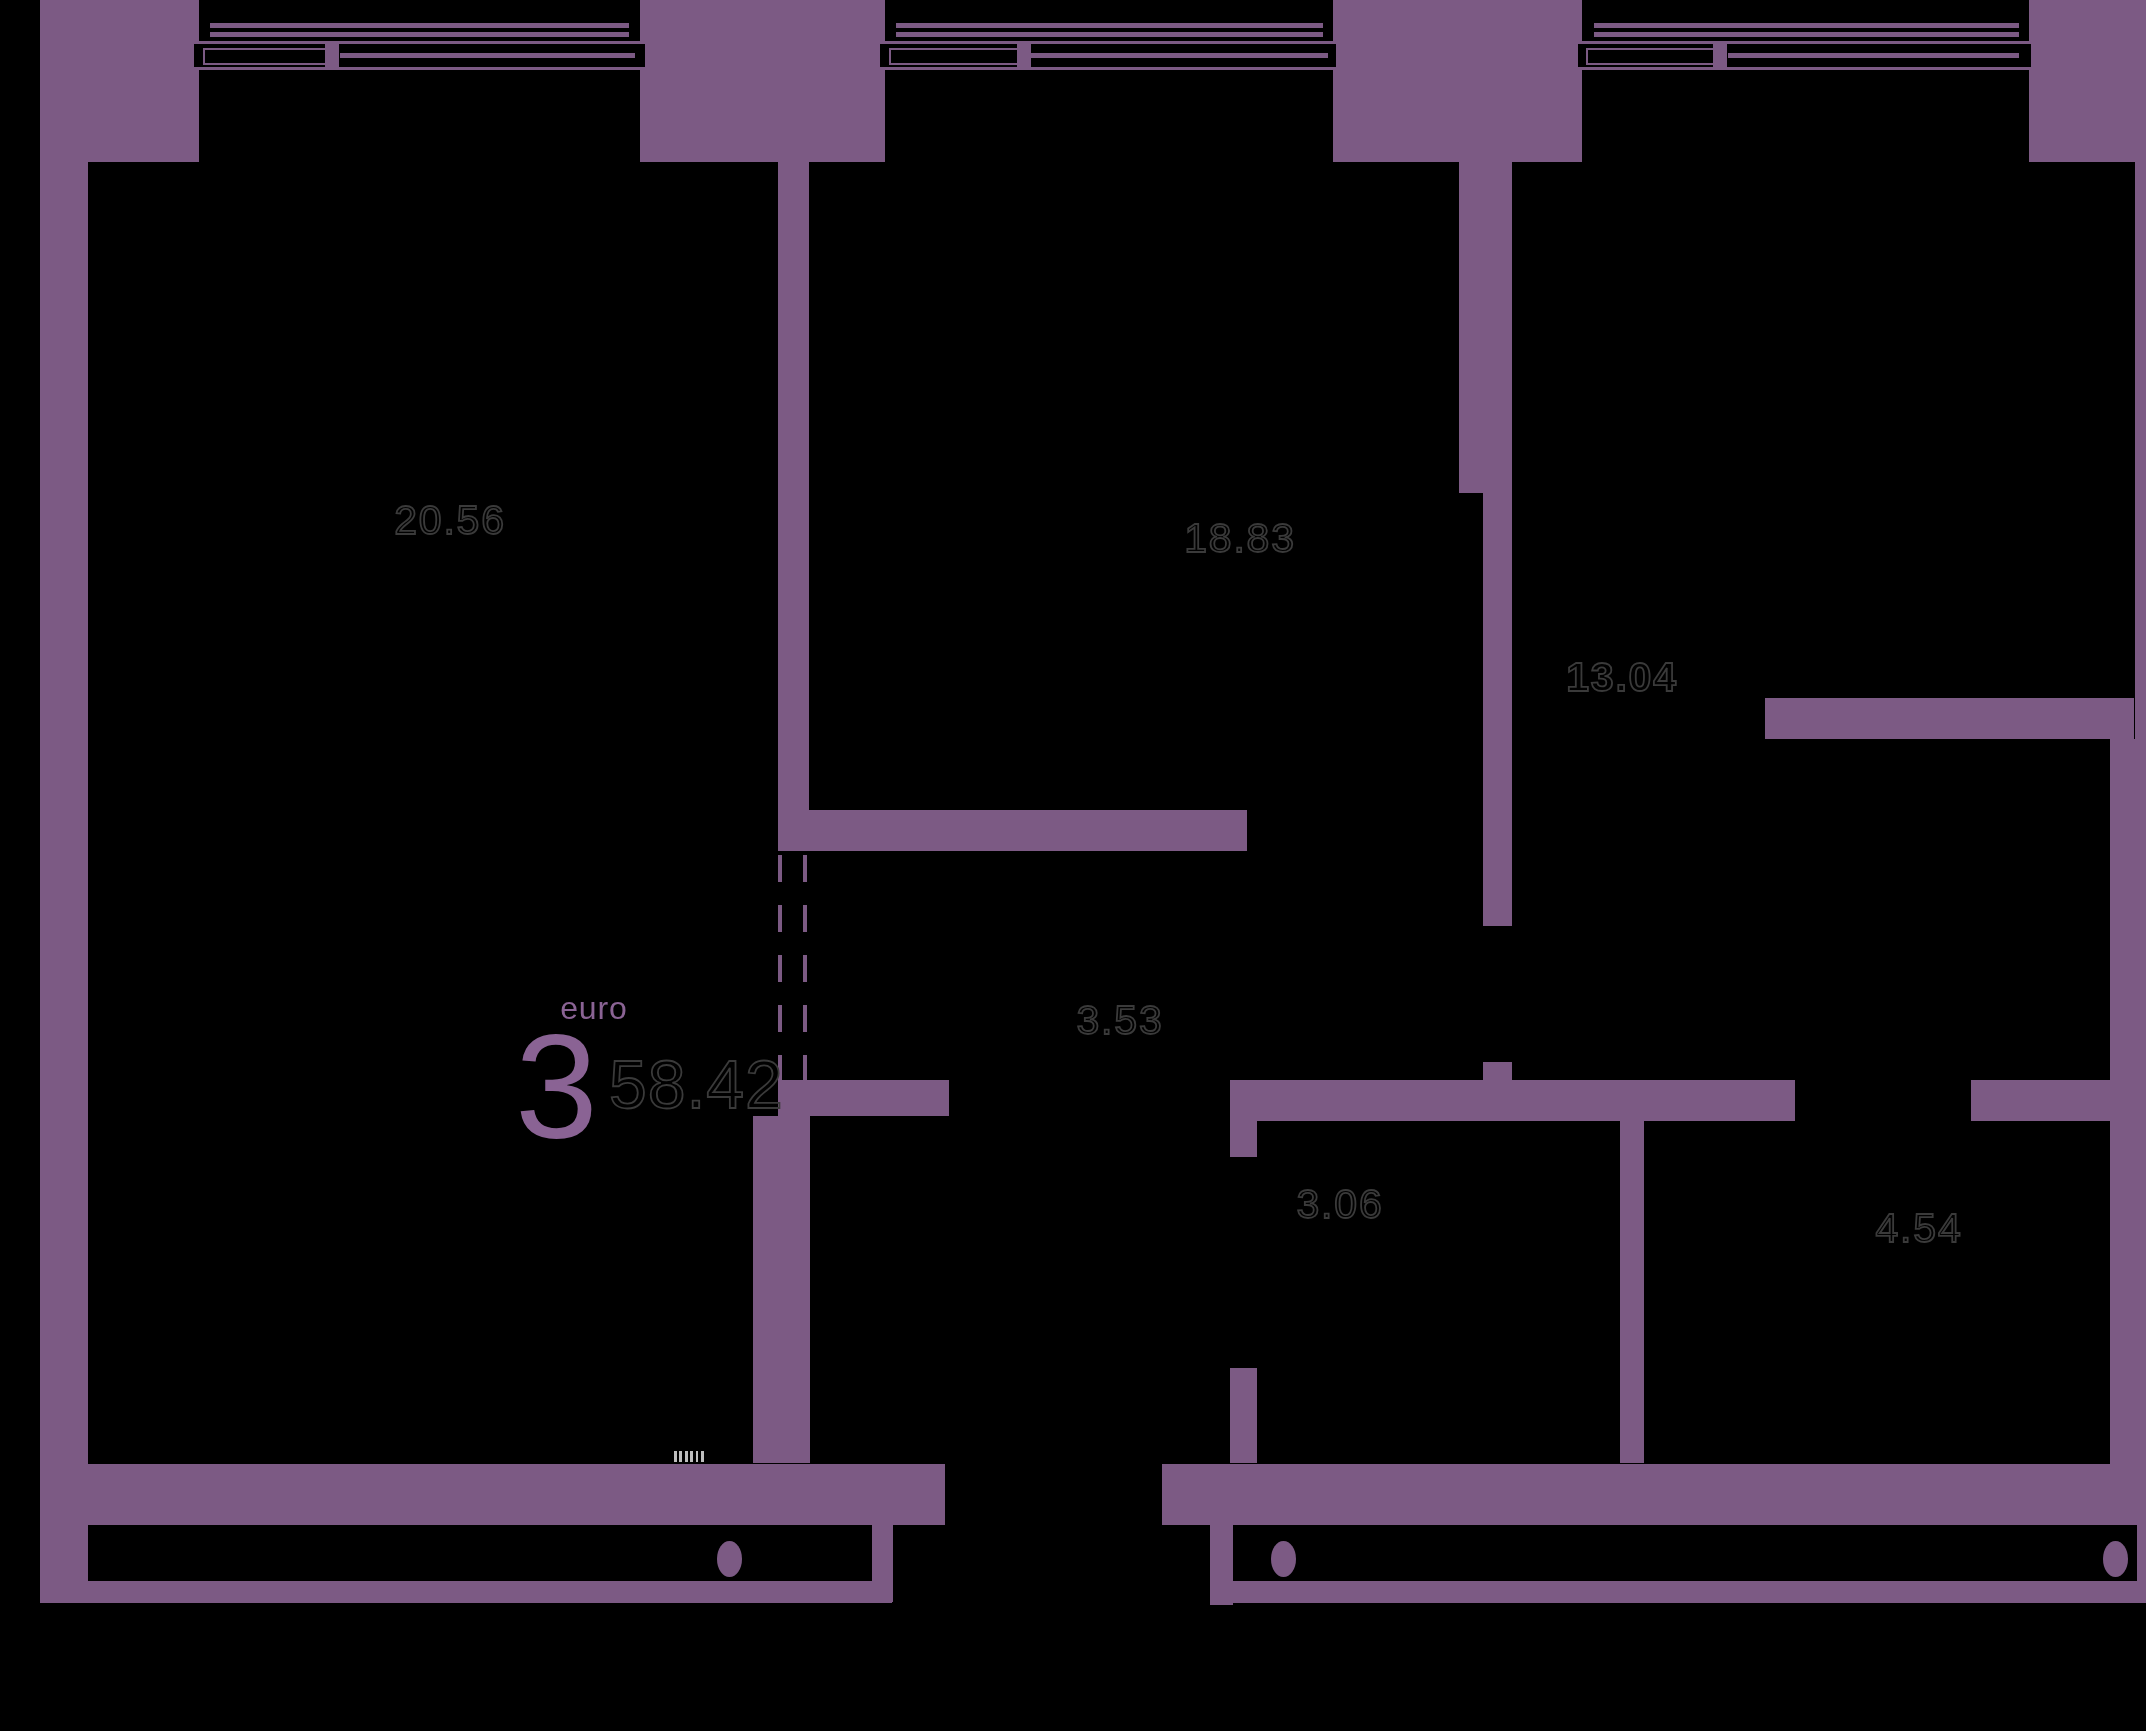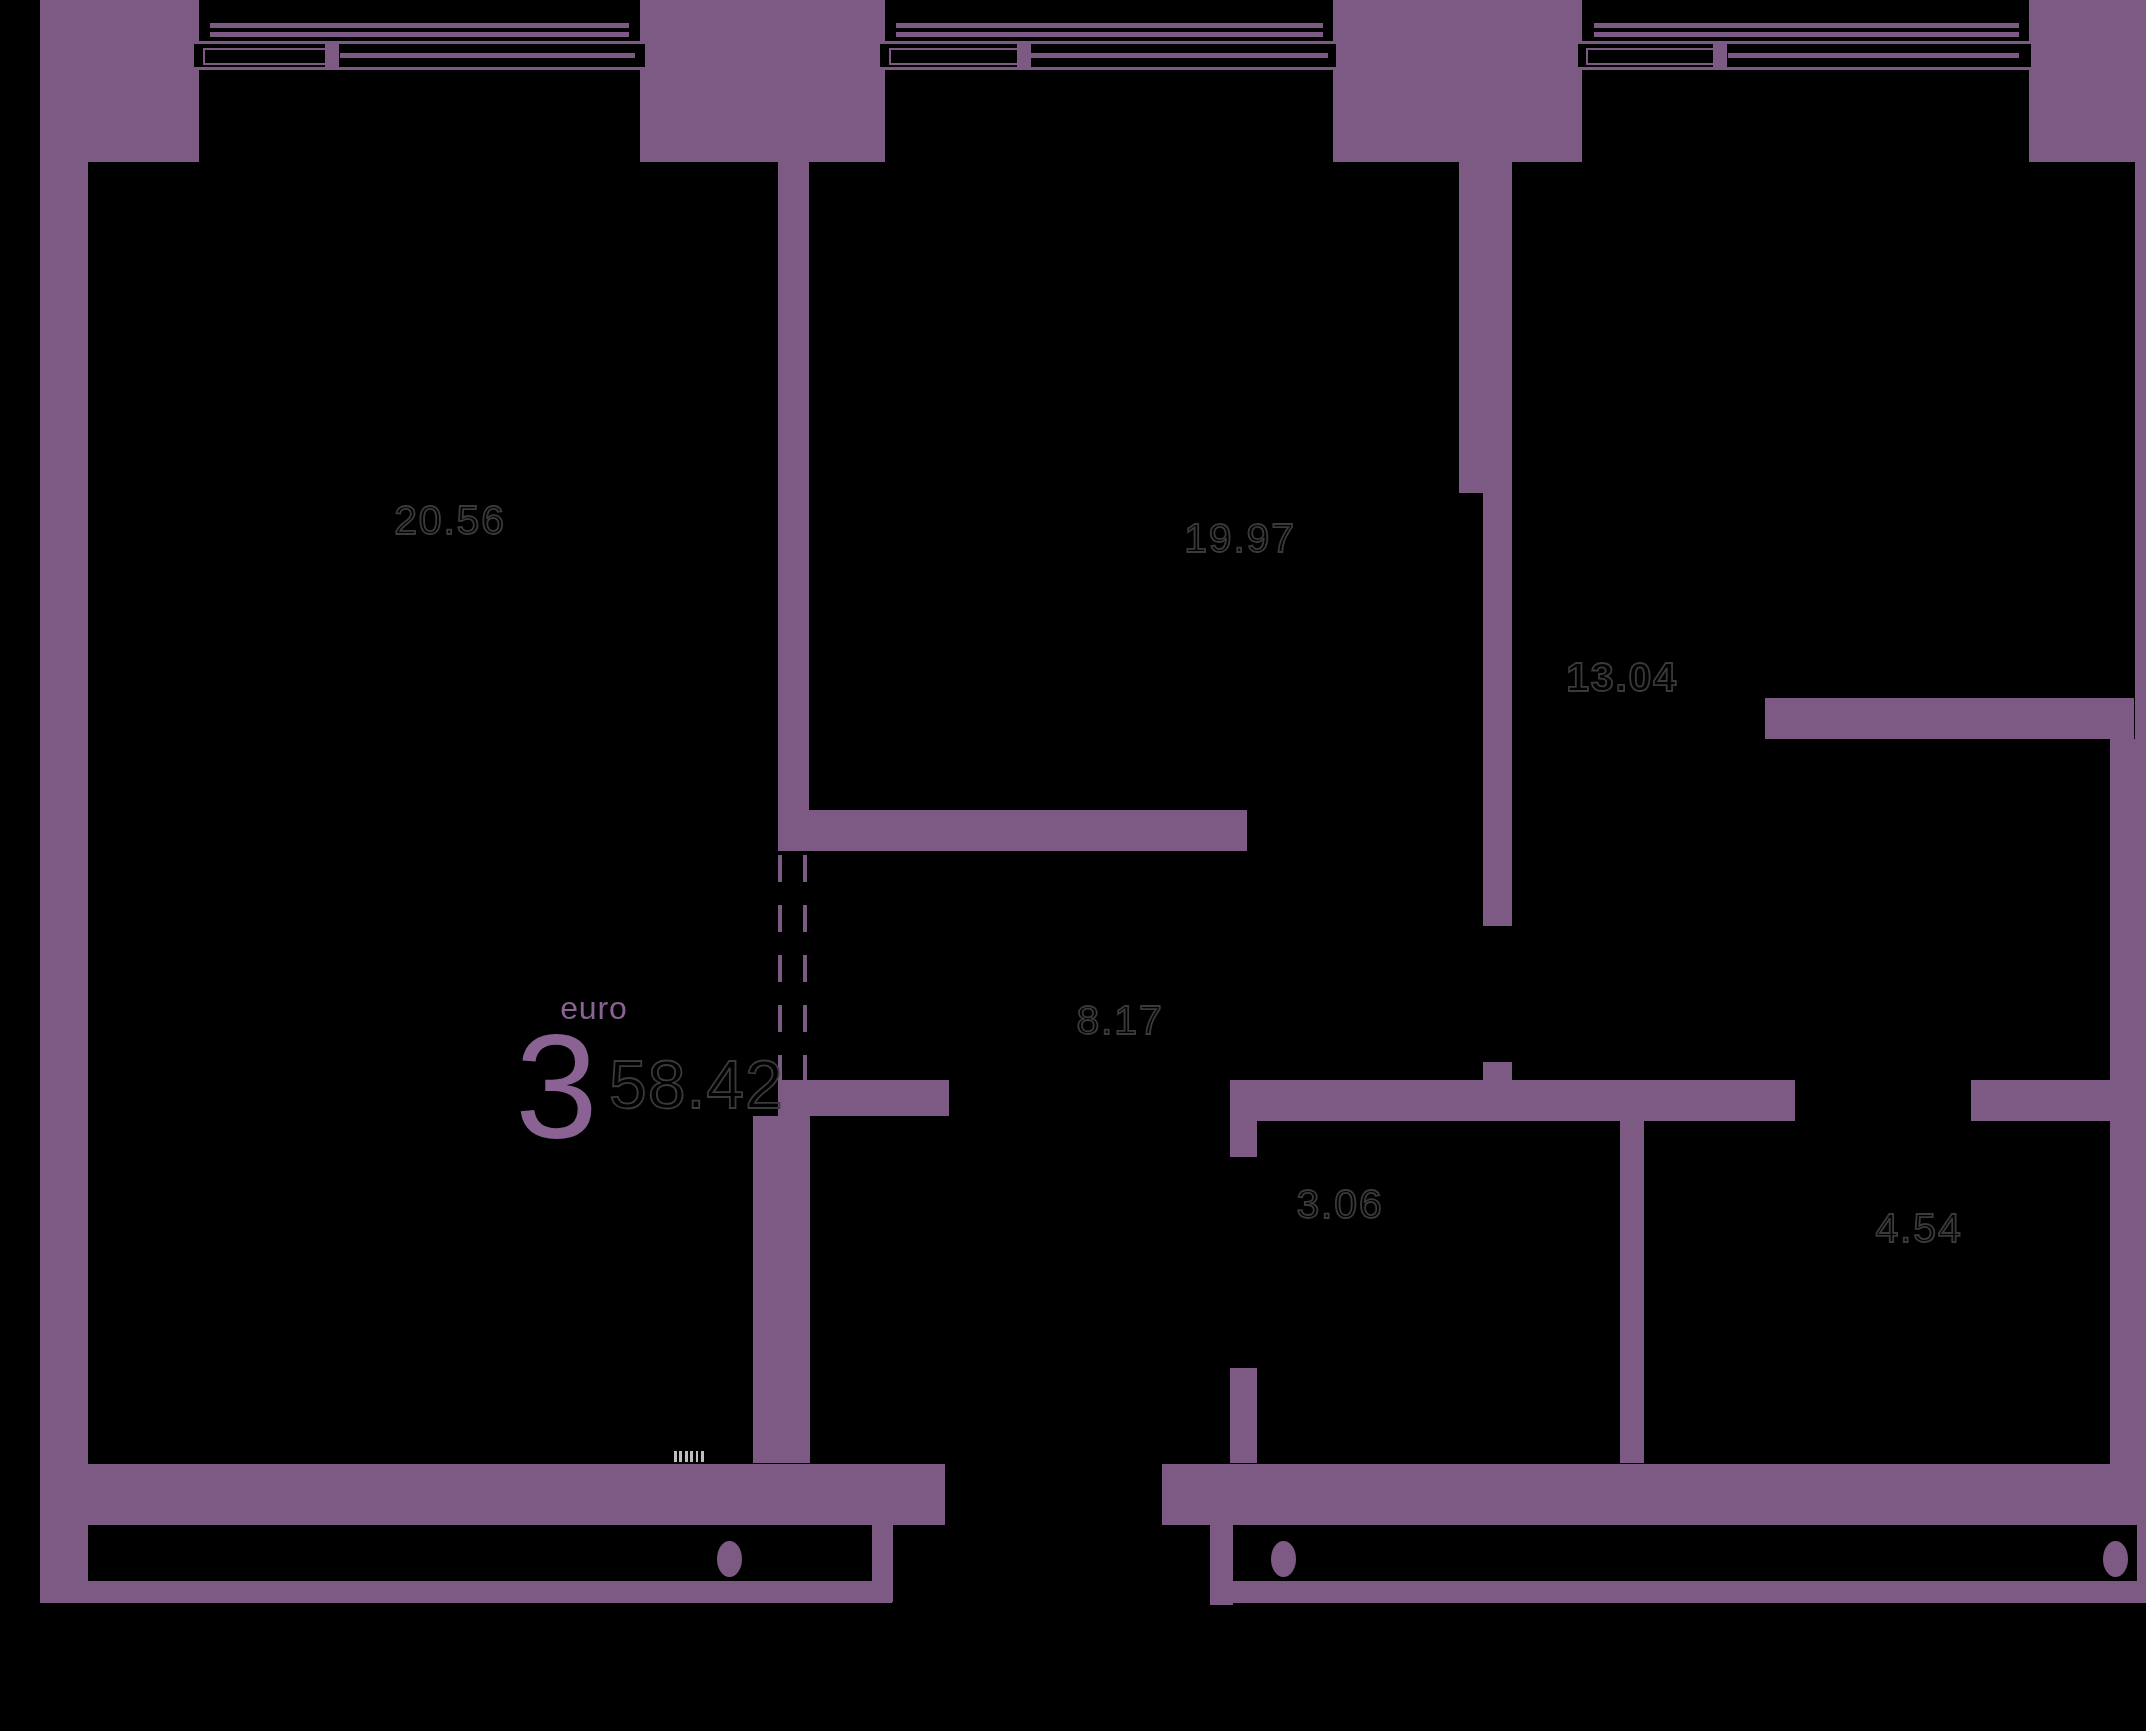--- a/index.html
+++ b/index.html
@@ -118,23 +118,23 @@
   <div class="wall" style="left:1170px;top:1525px;width:23.4px;height:80px;"></div>
   <div class="wall" style="left:1170px;top:1581px;width:977px;height:21.6px;"></div>
   <div class="wall" style="left:2097px;top:1525px;width:27px;height:56px;"></div>
   <div class="drain" style="left:677px;top:1541px;"></div>
   <div class="drain" style="left:1231px;top:1541px;"></div>
   <div class="drain" style="left:2063px;top:1541px;"></div>
 
   <div class="micro-mark"></div>
 
   <div class="area-label" style="left:275px;top:495px;">20.56</div>
-  <div class="area-label" style="left:1065px;top:513px;">19.97</div>
+  <div class="area-label" style="left:1065px;top:513px;">18.83</div>
   <div class="area-label" style="left:1447px;top:652px;font-weight:bold;">13.04</div>
-  <div class="area-label" style="left:945px;top:995px;">8.17</div>
+  <div class="area-label" style="left:945px;top:995px;">3.53</div>
   <div class="area-label" style="left:1165px;top:1179px;">3.06</div>
   <div class="area-label" style="left:1744px;top:1203px;">4.54</div>
 
   <div class="unit-type">euro</div>
   <div class="unit-rooms">3</div>
   <div class="unit-area">58.42</div>
 
 </div>
 
 

